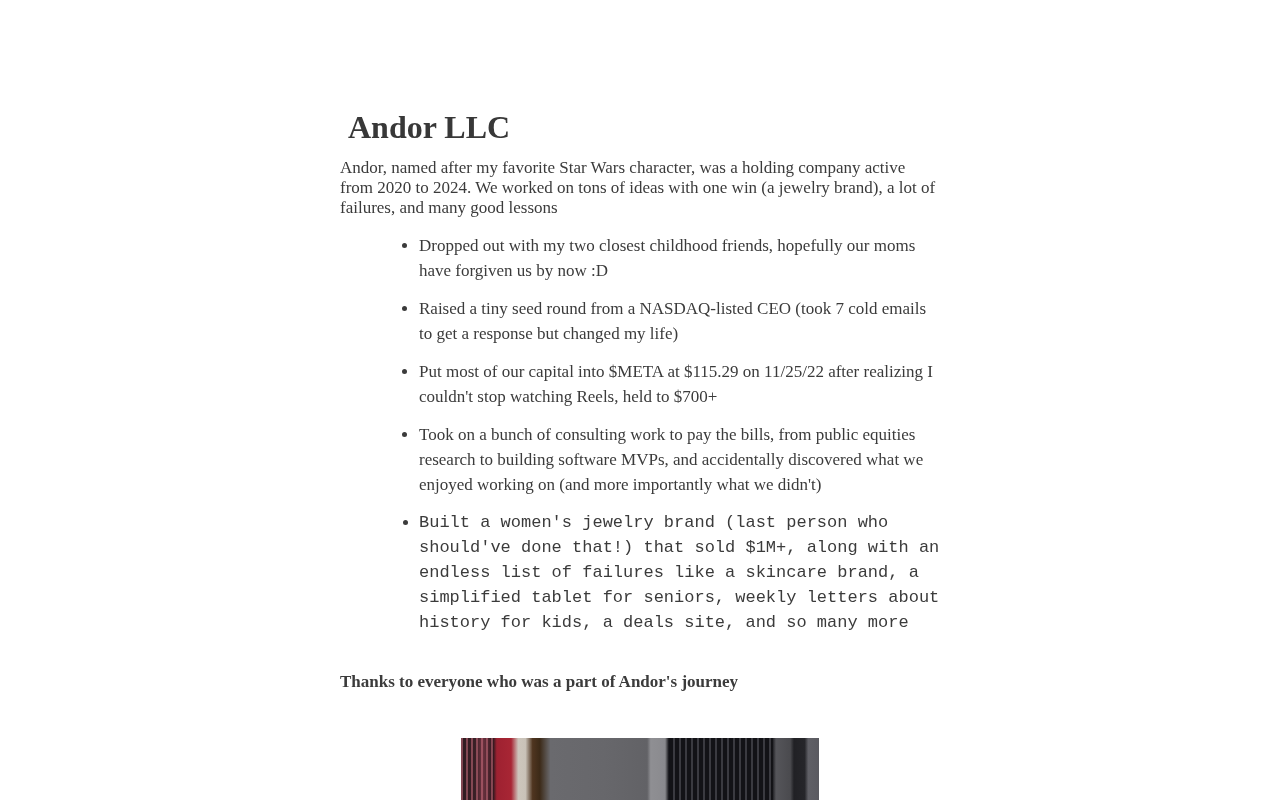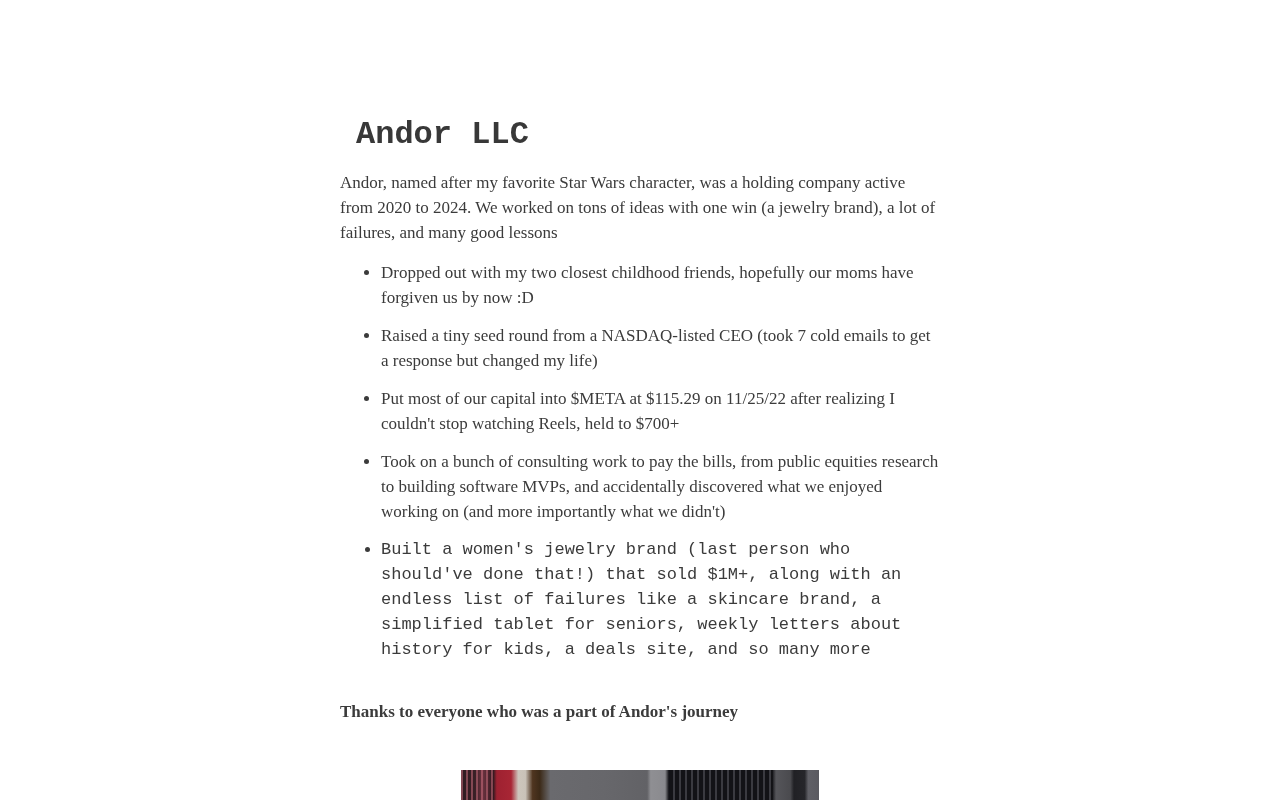--- a/index.html
+++ b/index.html
@@ -14,47 +14,47 @@
     overflow: hidden;
     font-family: "Liberation Serif", "DejaVu Serif", serif;
     color: #3b3b3b;
   }
   .page {
     width: 600px;
     margin: 0 auto;
     padding-top: 100px;
   }
   h1.page-title {
-    margin: 16px;
+    margin: 8px;
     font-size: 32px;
     line-height: 38px;
     font-weight: bold;
     color: #383838;
-    font-family: Liberation Mono, monospace;
   }
   p {
     font-size: 17px;
-    line-height: 25px;
+    line-height: 20px;
     margin: 0;
   }
   .intro {
     margin-top: 12px;
   }
   .highlights-label {
     margin-top: 40px;
     font-weight: bold;
   }
   ul.highlights {
     margin: 15px 0 0 0;
     padding-left: 41px;
     font-size: 17px;
     line-height: 25px;
   }
   ul.highlights li {
     margin-bottom: 13px;
+    margin-left: 38px;
   }
   ul.highlights li:last-child {
     margin-bottom: 0;
     font-family: Liberation Mono, monospace;
   }
   .closing {
     margin-top: 37px;
     font-weight: bold;
   }
   

